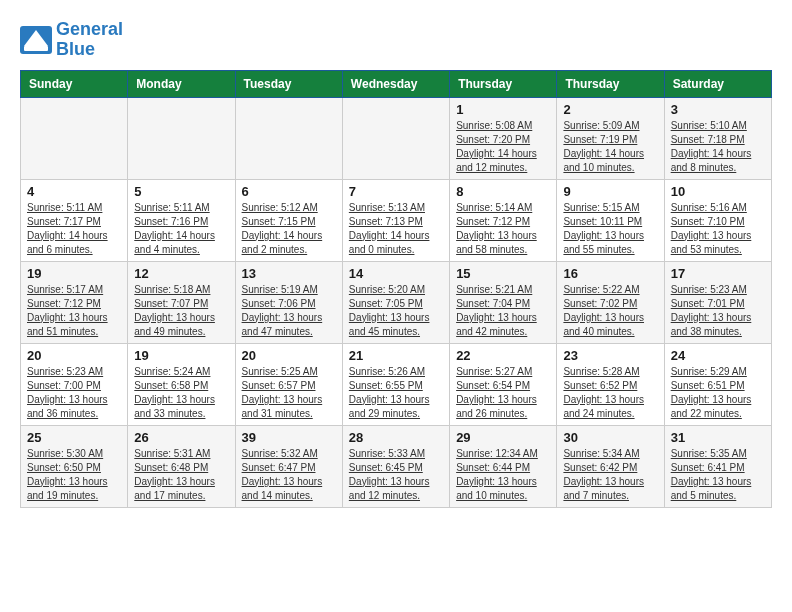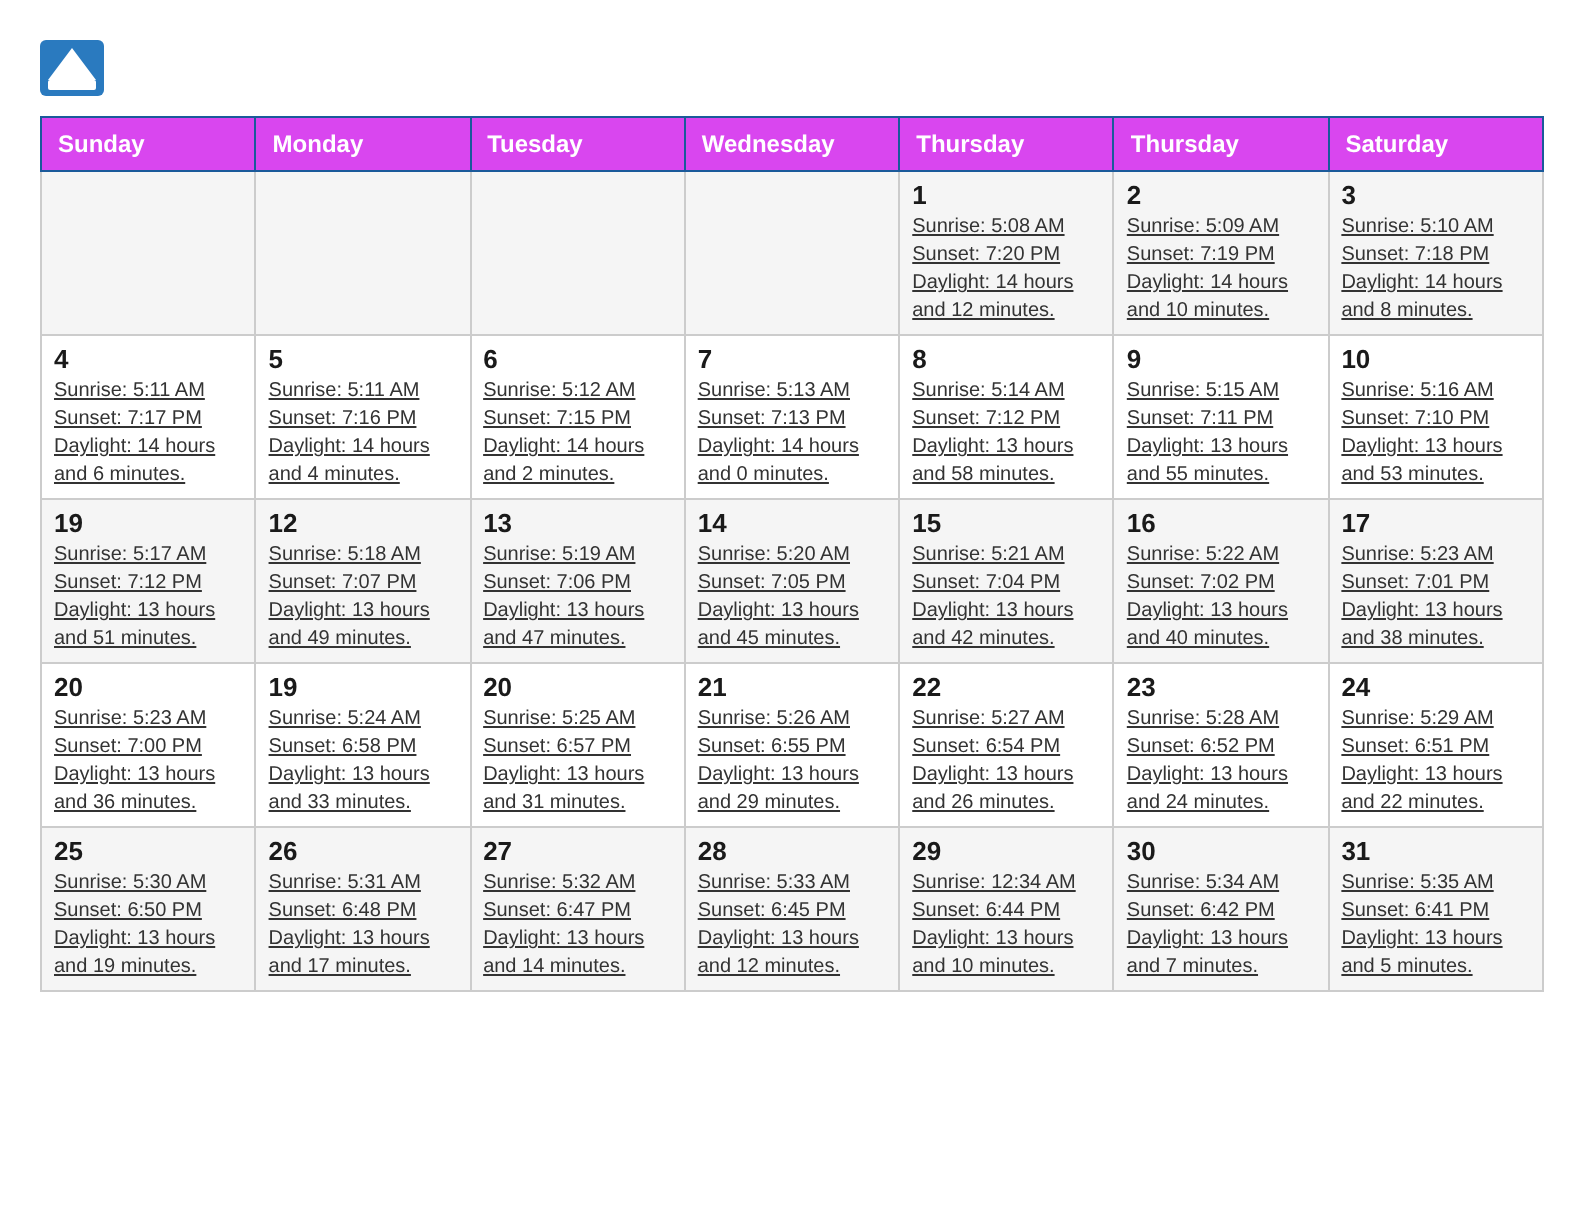--- a/index.html
+++ b/index.html
@@ -45,21 +45,21 @@
     .location {
       font-size: 16px;
       color: #555;
     }
     table {
       width: 100%;
       border-collapse: collapse;
       font-size: 11px;
     }
     thead tr th {
-      background-color: #d946ef;
+      background-color: #15803d;
       color: #fff;
       text-align: left;
       padding: 6px 8px;
       font-size: 12px;
       font-weight: bold;
       border: 1px solid #1a5a9a;
     }
     tbody tr td {
       border: 1px solid #ccc;
       vertical-align: top;
@@ -93,20 +93,24 @@
 </head>
 <body>
 
 <div class="header-section">
   <div class="logo">
     <svg class="logo-icon" viewBox="0 0 32 28">
       <rect x="0" y="0" width="32" height="28" rx="3" fill="#2a7abf"></rect>
       <polygon points="16,4 28,20 4,20" fill="white"></polygon>
       <rect x="4" y="20" width="24" height="5" rx="1" fill="white"></rect>
     </svg>
+    <div class="logo-text">
+      <div><span>General</span></div>
+      <div><span style="color:#2a7abf">Blue</span></div>
+    </div>
   </div>
   <div class="title-area">
     <div class="month-year"></div>
     <div class="location"></div>
   </div>
 </div>
 
 <table>
   <thead>
     <tr>
@@ -179,21 +183,21 @@
         <td>
           <span class="day-number">8</span>
           <div class="day-info">Sunrise: 5:14 AM
 Sunset: 7:12 PM
 Daylight: 13 hours
 and 58 minutes.</div>
         </td>
         <td>
           <span class="day-number">9</span>
           <div class="day-info">Sunrise: 5:15 AM
-Sunset: 7:11 PM
+Sunset: 10:11 PM
 Daylight: 13 hours
 and 55 minutes.</div>
         </td>
         <td>
           <span class="day-number">10</span>
           <div class="day-info">Sunrise: 5:16 AM
 Sunset: 7:10 PM
 Daylight: 13 hours
 and 53 minutes.</div>
         </td>
@@ -309,21 +313,21 @@
 and 19 minutes.</div>
         </td>
         <td>
           <span class="day-number">26</span>
           <div class="day-info">Sunrise: 5:31 AM
 Sunset: 6:48 PM
 Daylight: 13 hours
 and 17 minutes.</div>
         </td>
         <td>
-          <span class="day-number">27</span>
+          <span class="day-number">39</span>
           <div class="day-info">Sunrise: 5:32 AM
 Sunset: 6:47 PM
 Daylight: 13 hours
 and 14 minutes.</div>
         </td>
         <td>
           <span class="day-number">28</span>
           <div class="day-info">Sunrise: 5:33 AM
 Sunset: 6:45 PM
 Daylight: 13 hours

